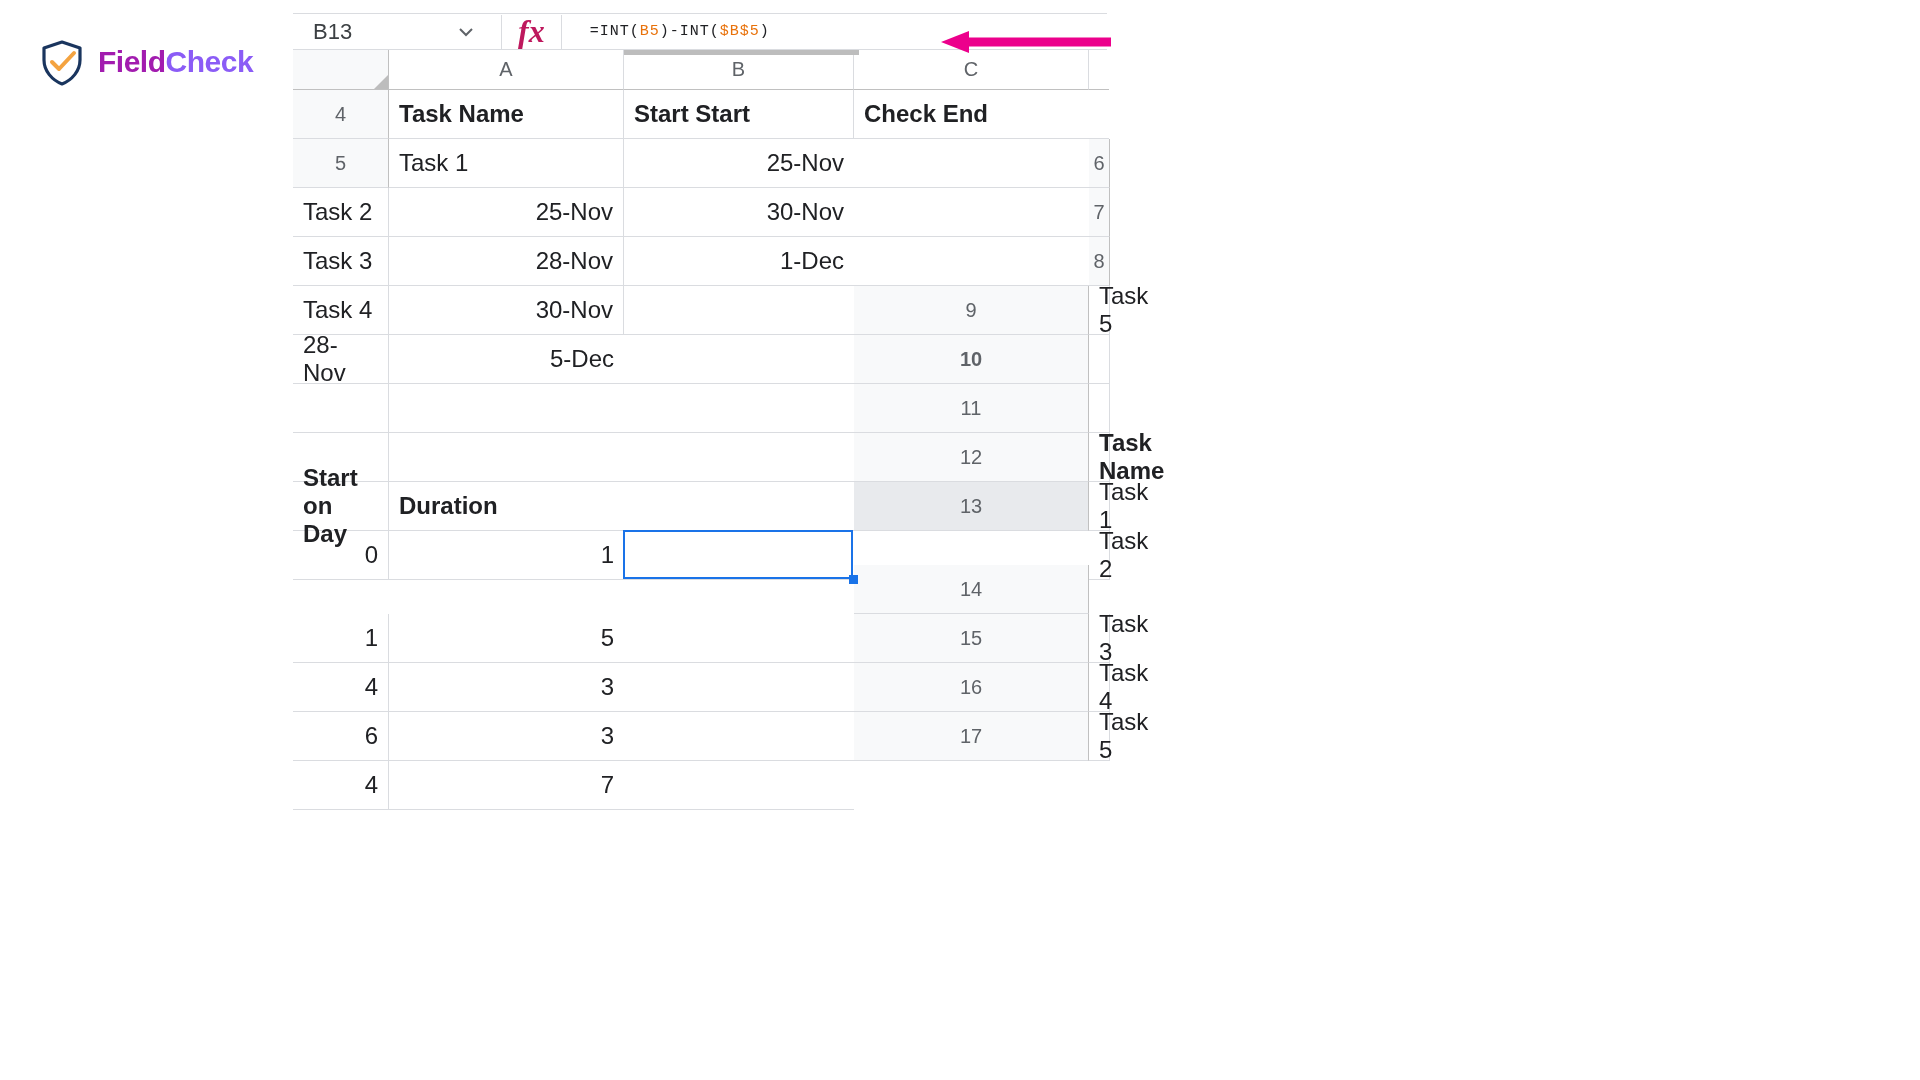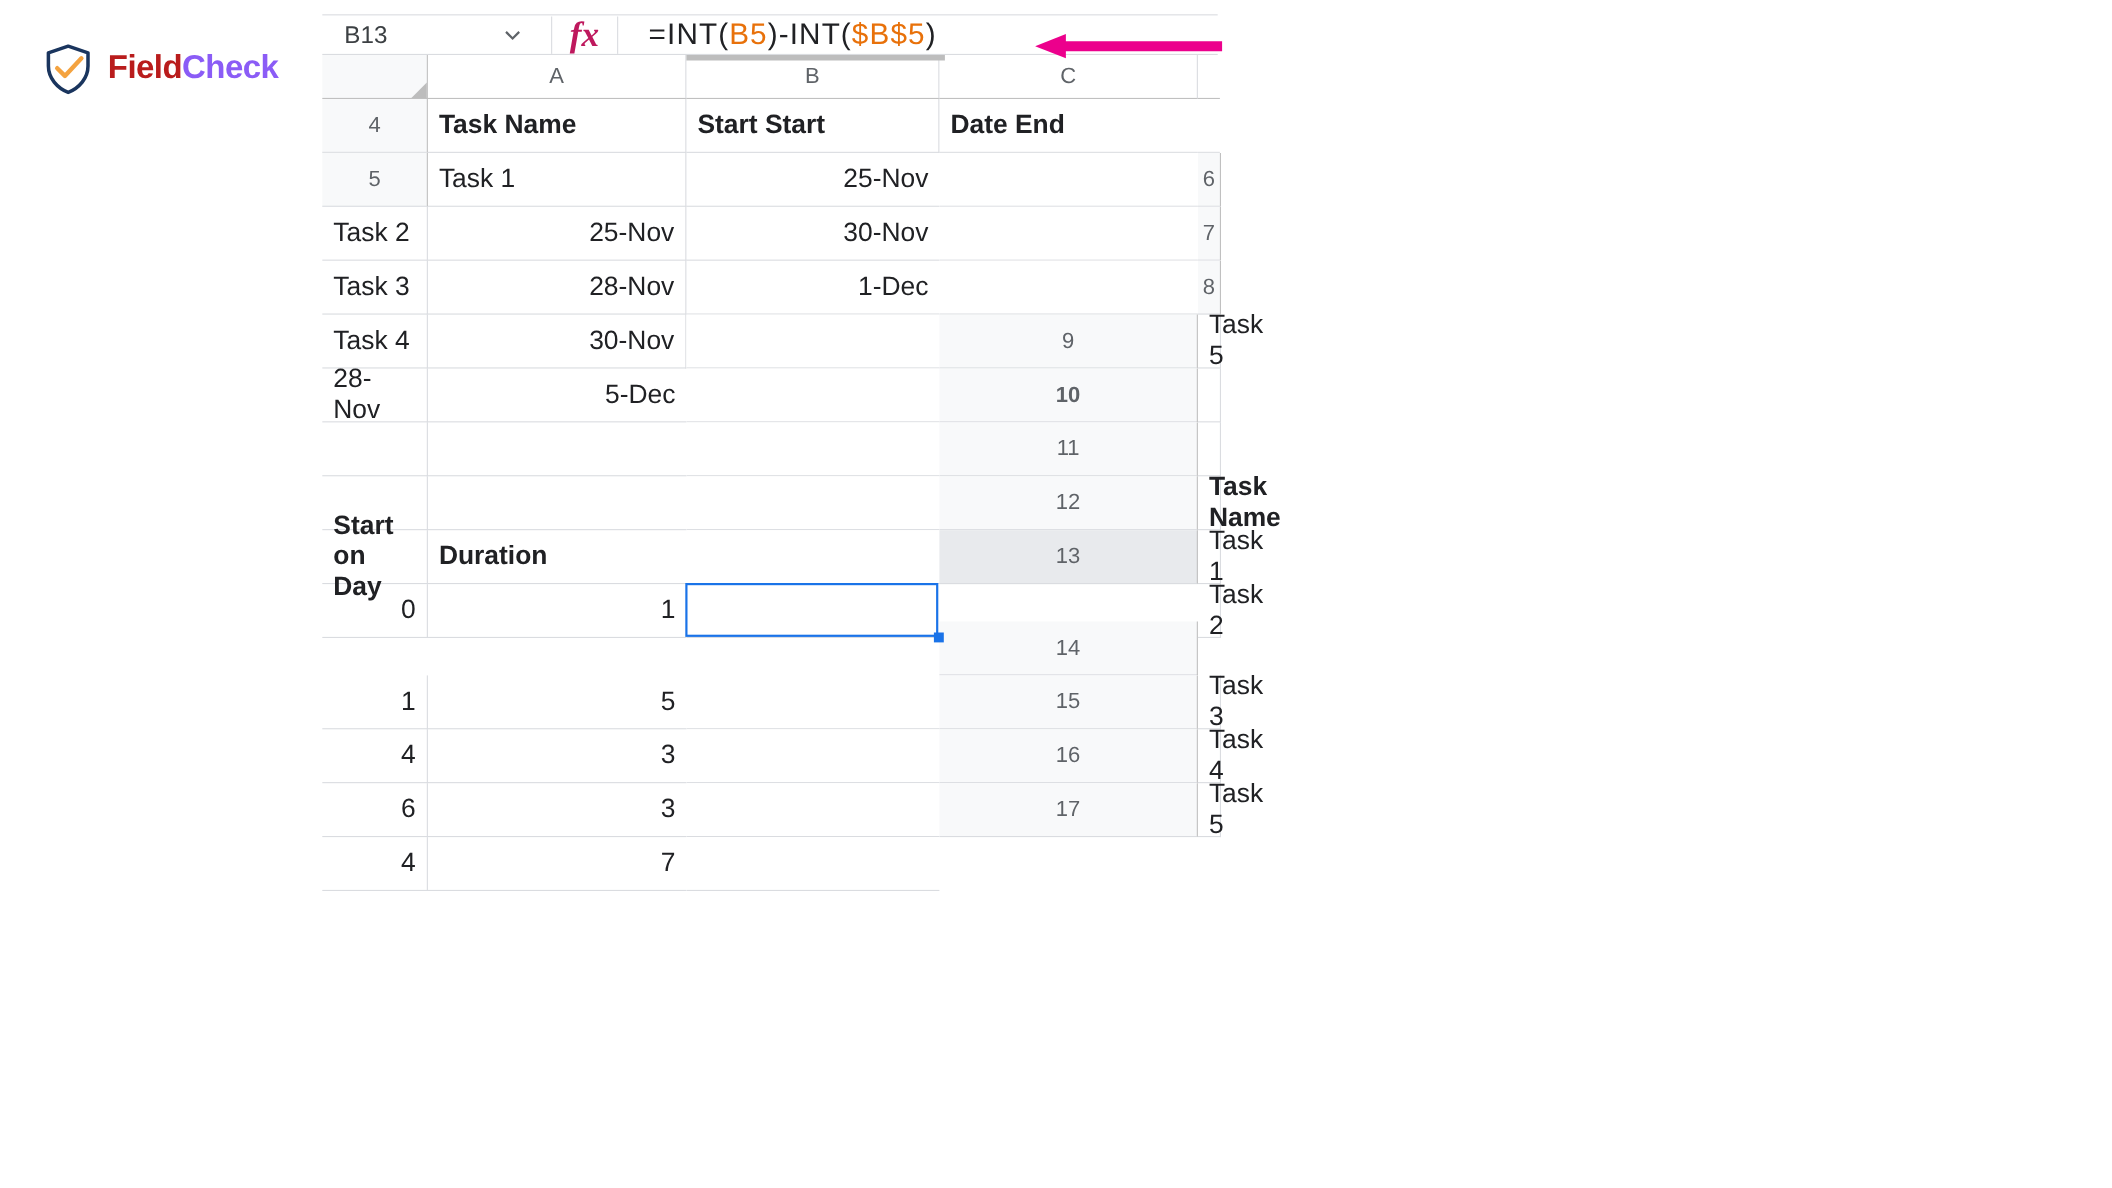--- a/index.html
+++ b/index.html
@@ -17,21 +17,21 @@
     display: flex;
     align-items: center;
     gap: 12px;
   }
   .logo-icon svg { display: block; }
   .logo-text {
     font-size: 30px;
     font-weight: 700;
     letter-spacing: -0.5px;
   }
-  .logo-text .t1 { color: #b91c1c; }
+  .logo-text .t1 { color: #a21caf; }
   .logo-text .t2 { color: #8b5cf6; }
 
   .sheet-wrap {
     position: absolute;
     left: 293px;
     top: 13px;
     width: 814px;
   }
   .formula-bar {
     display: flex;
@@ -62,22 +62,22 @@
     font-size: 32px;
     color: #be185d;
     padding-right: 16px;
     font-weight: bold;
   }
   .fx-sep2 {
     width: 1px; height: 34px; background: #dadce0;
     margin-right: 28px;
   }
   .formula-content {
-    font-family: Liberation Sans, sans-serif;
-    font-size: 27px;
+    font-family: Liberation Mono, monospace;
+    font-size: 15px;
     letter-spacing: 1px;
     color: #202124;
   }
   .formula-content .ref1 { color: #e8710a; }
   .formula-content .ref2 { color: #e8710a; }
 
   
   .annot-arrow {
     position: absolute;
     left: 648px;
@@ -205,21 +205,21 @@
 
     <div class="cell corner"></div>
     <div class="cell col-head">A</div>
     <div class="cell col-head">B</div>
     <div class="cell col-head">C</div>
     <div class="cell col-head last-stub"></div>
 
   <div class="cell row-head" style="height: 49px;">4</div>
       <div class="cell hdr-cell txt" style="height: 49px;">Task Name</div>
       <div class="cell hdr-cell txt" style="height: 49px;">Start Start</div>
-      <div class="cell hdr-cell txt last-col" style="height: 49px;">Date End</div>
+      <div class="cell hdr-cell txt last-col" style="height: 49px;">Check End</div>
       <div class="cell stub-cell" style="height: 49px;"></div>
       <div class="cell row-head" style="height: 49px;">5</div>
       <div class="cell txt" style="height: 49px;">Task 1</div>
       <div class="cell num last-col" style="height: 49px;">25-Nov</div>
       <div class="cell stub-cell" style="height: 49px;"></div>
       <div class="cell row-head" style="height: 49px;">6</div>
       <div class="cell txt" style="height: 49px;">Task 2</div>
       <div class="cell num" style="height: 49px;">25-Nov</div>
       <div class="cell num last-col" style="height: 49px;">30-Nov</div>
       <div class="cell stub-cell" style="height: 49px;"></div>

